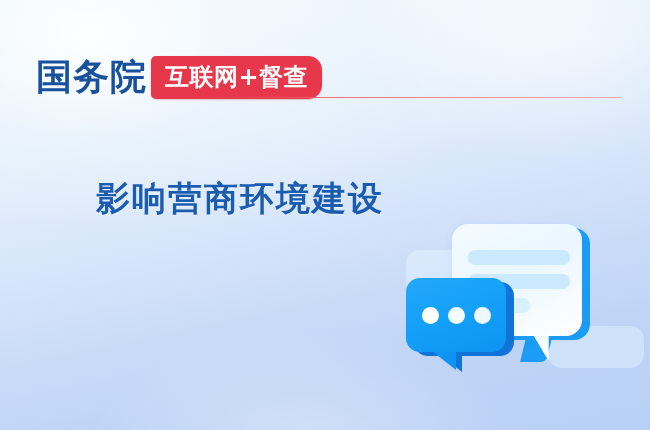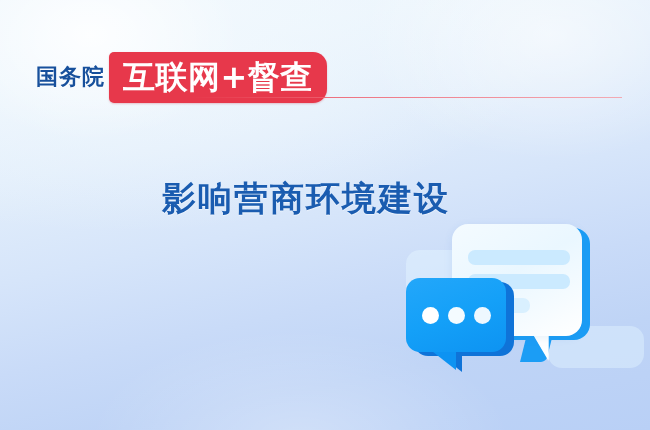--- a/index.html
+++ b/index.html
@@ -50,33 +50,33 @@
   
   .header {
     position: absolute;
     left: 36px;
     top: 56px;
     display: flex;
     align-items: center;
     height: 42px;
   }
   .gov-label {
-    font-size: 22px;
+    font-size: 36px;
     font-weight: bold;
     color: #17509c;
     letter-spacing: 1px;
     line-height: 1;
     white-space: nowrap;
     text-shadow: 0 1px 0 rgba(255,255,255,0.6);
   }
   .badge {
     margin-left: 4px;
     background: #e7384b;
     color: #ffffff;
-    font-size: 32px;
+    font-size: 24px;
     font-weight: bold;
     letter-spacing: 0.5px;
     line-height: 1;
     padding: 9px 14px 10px 14px;
     border-radius: 5px 14px 14px 5px;
     white-space: nowrap;
     box-shadow: 0 1px 2px rgba(200,40,55,0.25);
   }
   .header-rule {
     position: absolute;
@@ -87,21 +87,21 @@
     background: linear-gradient(to right, #e7384b 0%, #ef6b79 40%, #f4a3ac 100%);
     opacity: 0.9;
   }
 
   
   .title-block {
     position: absolute;
     left: 30px;
     top: 170px;
     width: 420px;
-    text-align: right;
+    text-align: center;
   }
   .title-line {
     font-size: 34px;
     font-weight: bold;
     color: #1a5cb0;
     letter-spacing: 2px;
     line-height: 1.68;
     white-space: nowrap;
     text-shadow: 0 1px 1px rgba(255,255,255,0.55);
   }

